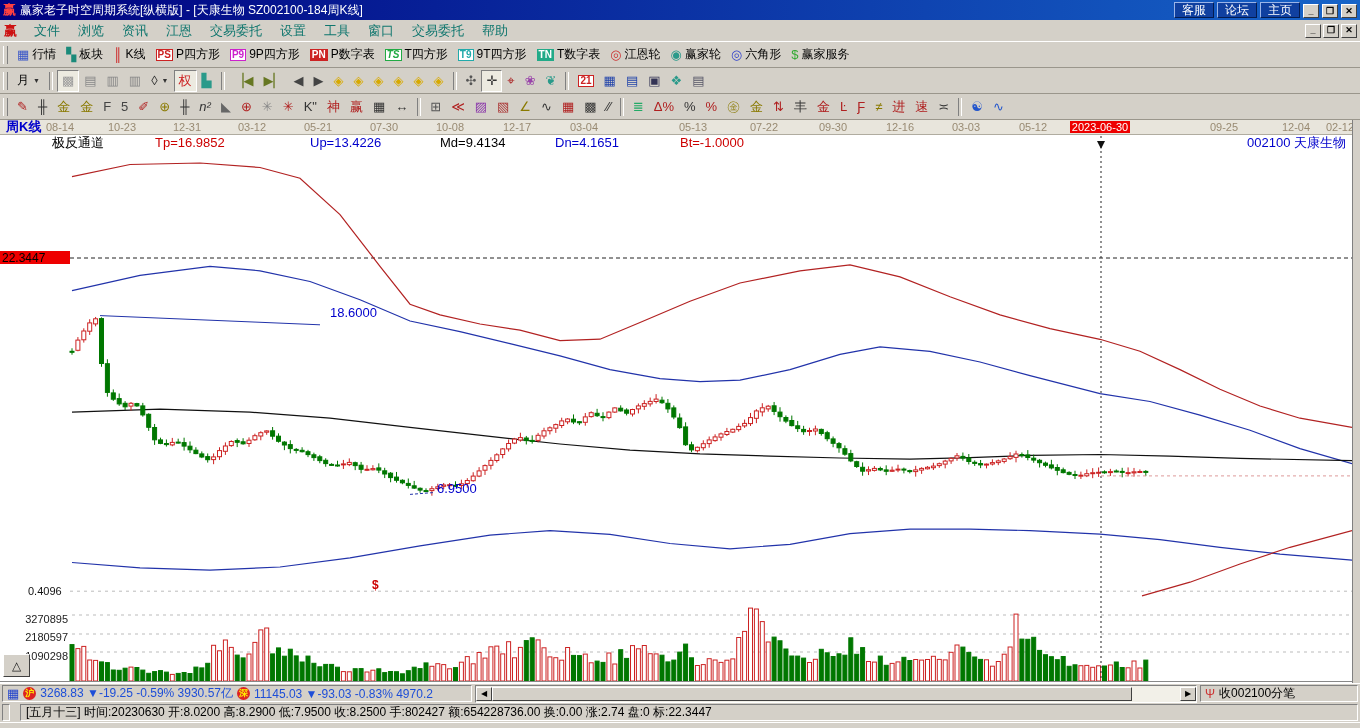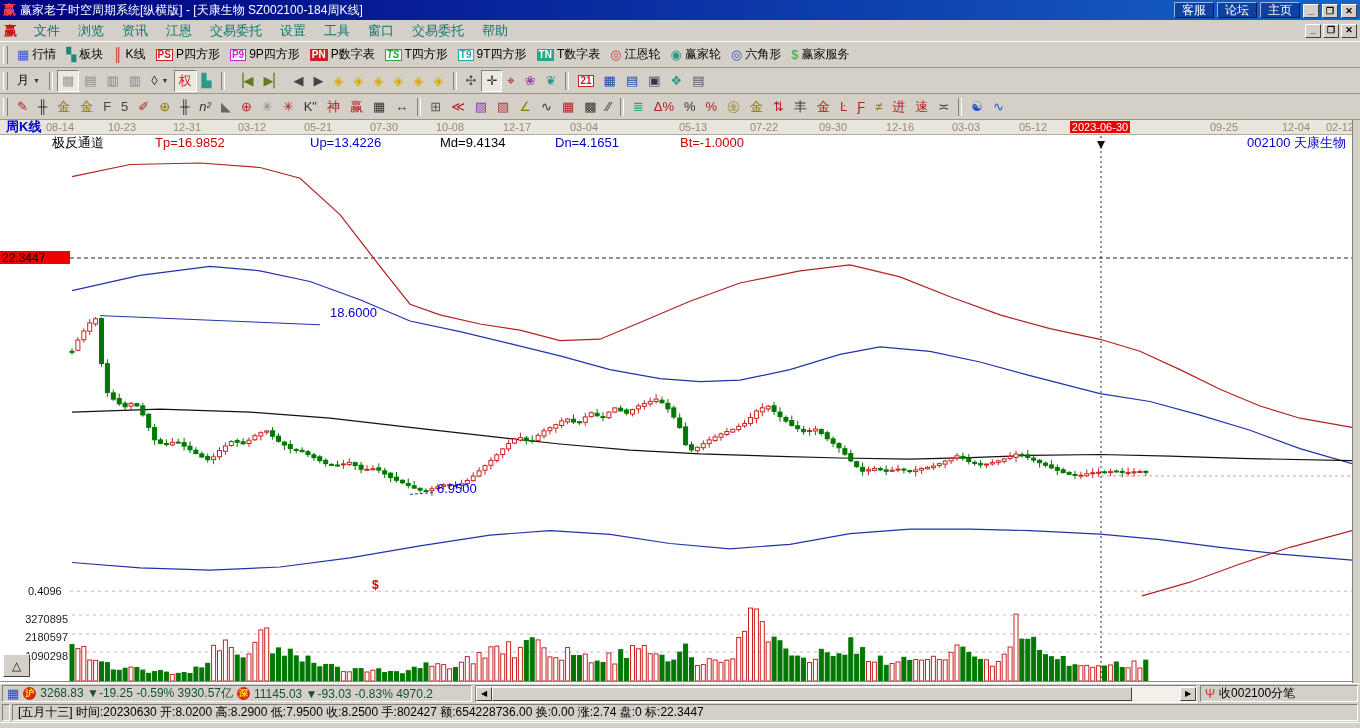--- a/index.html
+++ b/index.html
@@ -40,29 +40,29 @@
           border:1px solid;border-color:#fff #404040 #404040 #fff;font-size:12px;color:#222;padding:0}
   
   .status1{left:0;top:683px;width:1360px;height:20px;background:#d4d0c8;display:flex;align-items:center;
            border-top:1px solid #fff;box-sizing:border-box;padding:0 2px;gap:3px}
   .sunken{border:1px solid;border-color:#808080 #fff #fff #808080;background:#d4d0c8;height:17px;
           box-sizing:border-box;display:flex;align-items:center}
   .mkt{width:470px;padding:0 4px;gap:4px;font-size:12px}
   .grid-ic{color:#2244cc;font-size:13px}
   .mcirc{width:13px;height:13px;border-radius:50%;background:#dd2222;color:#ffee00;font-size:9px;
          line-height:13px;text-align:center;font-weight:bold;flex:0 0 13px}
-  .gtxt{color:#14532d;white-space:nowrap}
+  .gtxt{color:#1d4ed8;white-space:nowrap}
   .hscroll{flex:1;height:16px;border:1px solid;border-color:#808080 #fff #fff #808080;background:#f2f0e8;
            display:flex;align-items:center}
   .sbtn{width:16px;height:14px;background:#d4d0c8;border:1px solid;border-color:#fff #404040 #404040 #fff;
         font-size:8px;line-height:12px;text-align:center;padding:0}
   .sthumb{width:640px;height:14px;background:#d4d0c8;border:1px solid;border-color:#fff #404040 #404040 #fff;box-sizing:border-box}
   .ticker{width:158px;padding:0 4px;gap:4px;font-size:12px;background:#d4d0c8}
   .ant{color:#cc3333;font-size:12px}
-  .status2{left:0;top:703px;width:1360px;height:19px;display:flex;gap:2px;padding:0 2px;box-sizing:border-box;align-items:center}
+  .status2{left:0;top:703px;width:1360px;height:19px;display:flex;gap:10px;padding:0 2px;box-sizing:border-box;align-items:center}
   .s2a{width:8px}
   .s2b{flex:1;padding:0 5px;font-size:12px;color:#000;white-space:nowrap;overflow:hidden}
   .bstrip{left:0;top:722px;width:1360px;height:6px;background:#d4d0c8;border-top:1px solid #fff;box-sizing:border-box}
   svg text{font-family:"Liberation Sans",sans-serif}
 </style>
 </head>
 <body>
 
 <div class="abs titlebar">
   <span class="title-icon">赢</span>

